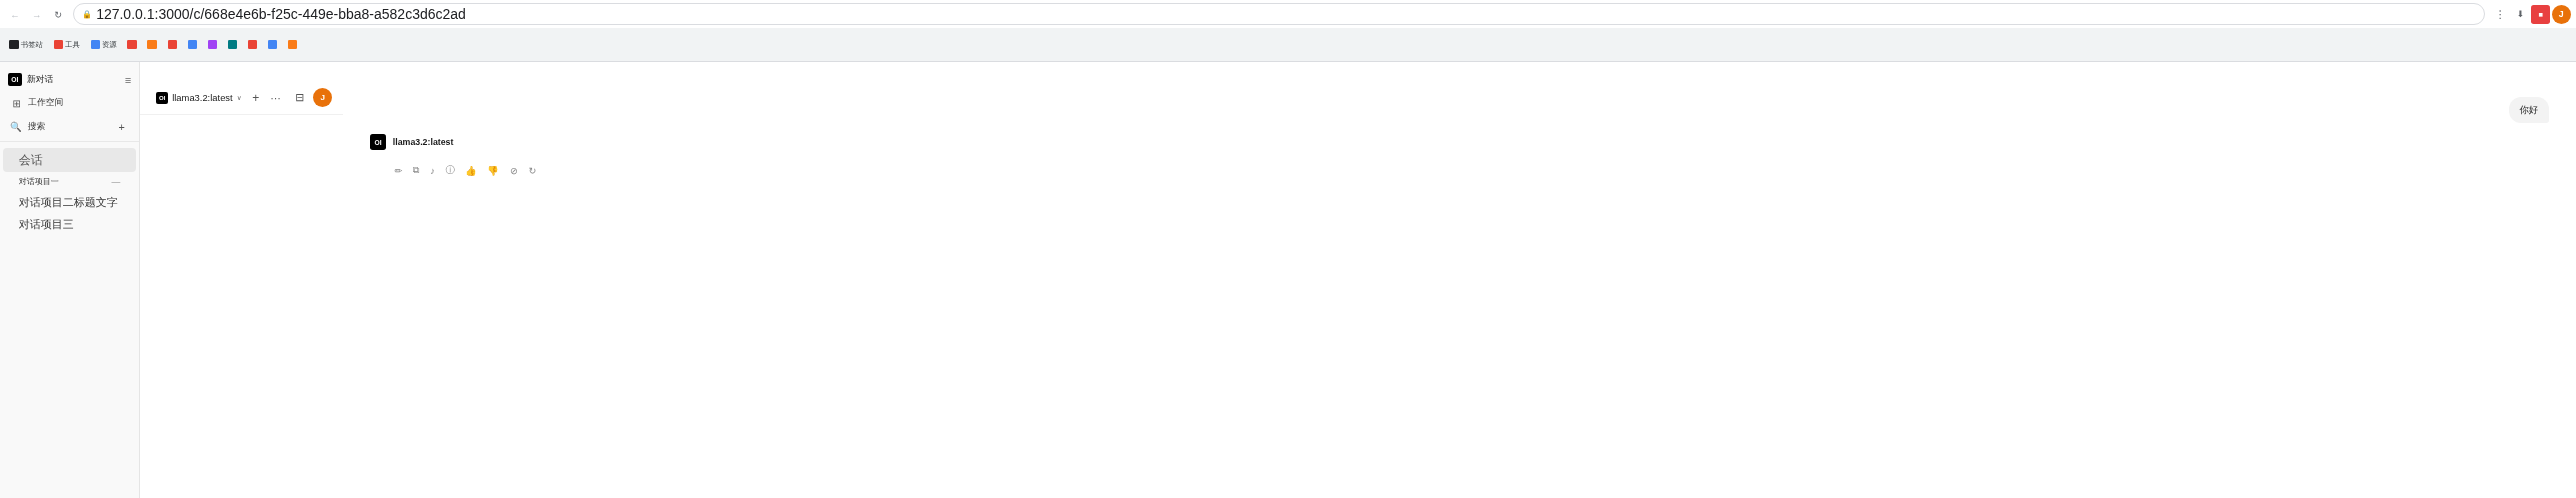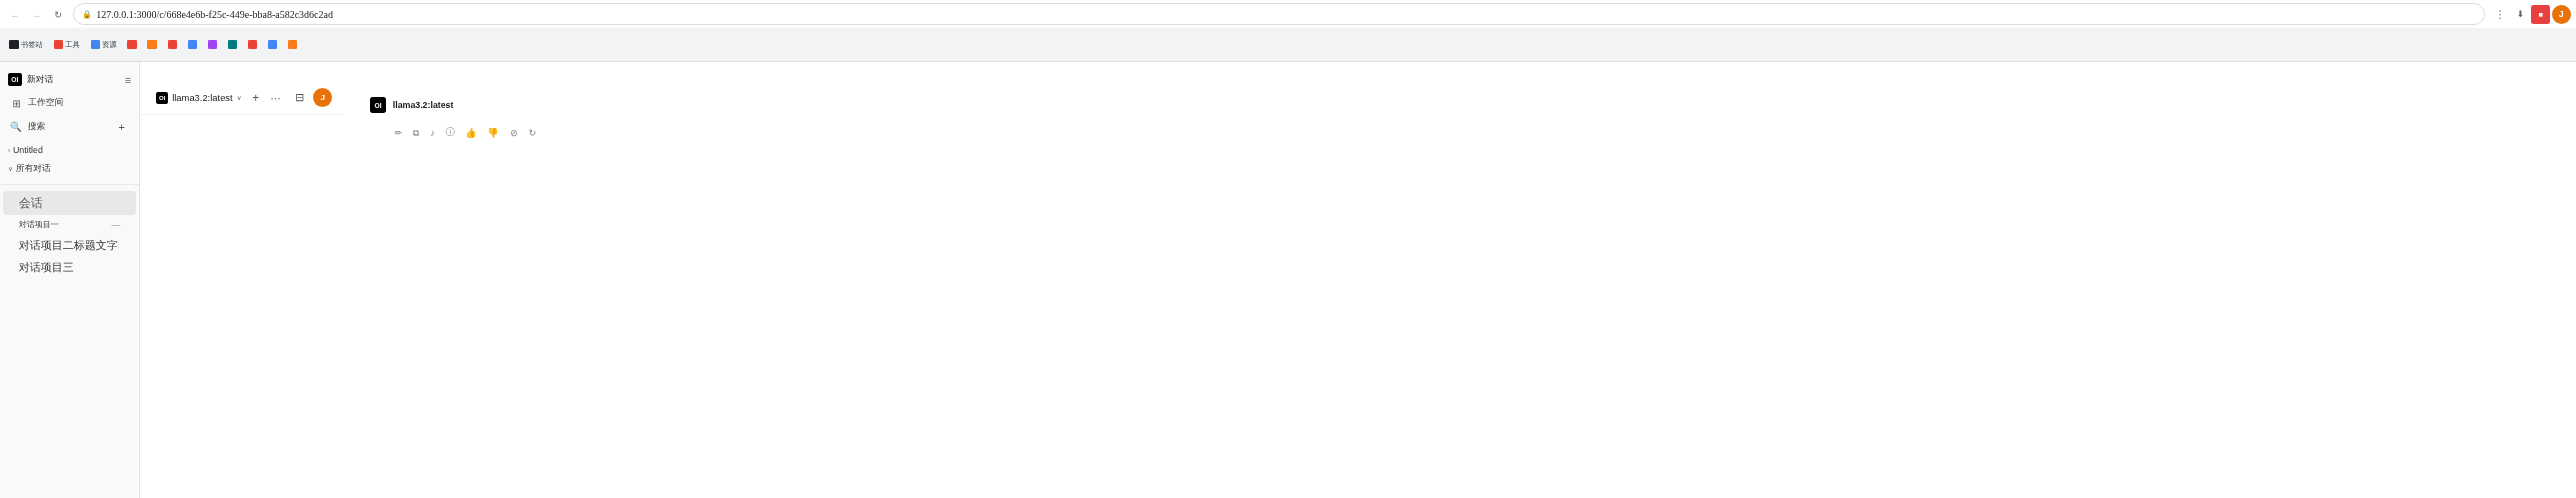--- a/index.html
+++ b/index.html
@@ -32,24 +32,23 @@
       display: flex;
       align-items: center;
       background: #fff;
       border-radius: 13.5px;
       padding: 2.7px 8px;
       height: 21.6px;
       border: 0.7px solid #dadce0;
       gap: 4px;
     }
     .address-bar-url {
-      font-size: 10px;
+      font-size: 14px;
       color: #202124;
       flex: 1;
-      font-family: Liberation Serif, serif;
     }
     .browser-actions {
       display: flex;
       gap: 1.3px;
       align-items: center;
     }
     .browser-action-btn {
       width: 19px; height: 19px;
       border-radius: 50%;
       border: none;
@@ -453,30 +452,20 @@
       <span class="sidebar-nav-icon">⊞</span>
       <span>工作空间</span>
     </div>
 
     <div class="sidebar-search">
       <span class="sidebar-search-icon">🔍</span>
       <span>搜索</span>
       <span class="sidebar-add-btn">+</span>
     </div>
 
-    <div class="sidebar-section">
-      <div class="sidebar-collapse-item">
-        <span class="chevron-icon">›</span>
-        <span>Untitled</span>
-      </div>
-      <div class="sidebar-collapse-item">
-        <span class="chevron-icon">∨</span>
-        <span>所有对话</span>
-      </div>
-    </div>
 
     <div class="sidebar-bottom-section">
       <div class="group-item-row active-group">
         <span style="font-size:12px;color:#555;">会话</span>
       </div>
       <div class="group-item-row" style="justify-content:space-between;">
         <span style="overflow:hidden;text-overflow:ellipsis;max-width:94px;">对话项目一</span>
         <span style="color:#999;font-size:8.8px;">—</span>
       </div>
       <div class="group-item-row">
@@ -499,20 +488,25 @@
       <span class="add-model-btn">+</span>
       <div class="top-bar-actions">
         <button class="top-bar-btn">···</button>
         <button class="top-bar-btn">⊟</button>
         <div class="user-avatar">J</div>
       </div>
     </div>
 
     <div class="chat-area">
 
+      <div class="user-message-wrapper">
+        <div class="user-message-bubble">
+          <span>你好</span>
+        </div>
+      </div>
 
       <div class="ai-message-wrapper">
         <div class="ai-message-header">
           <div class="ai-logo">OI</div>
           <span class="ai-model-label">llama3.2:latest</span>
         </div>
         <div class="ai-message-actions">
           <button class="action-icon-btn" title="Edit">✏</button>
           <button class="action-icon-btn" title="Copy">⧉</button>
           <button class="action-icon-btn" title="Speak">♪</button>

